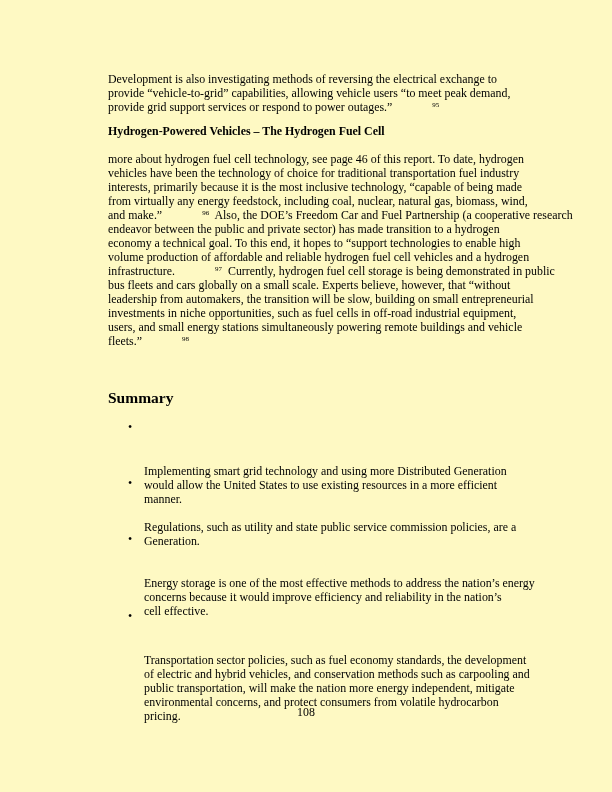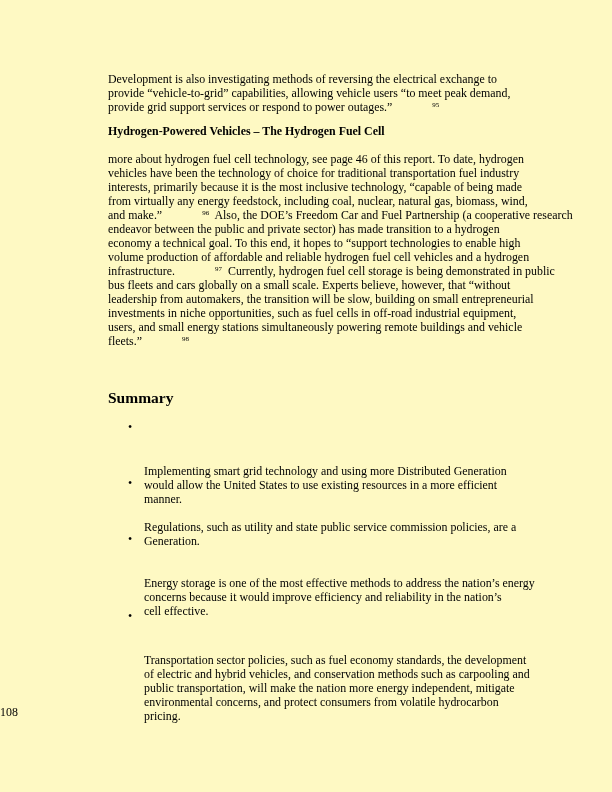--- a/index.html
+++ b/index.html
@@ -7,21 +7,21 @@
          font-family: "Liberation Serif", "DejaVu Serif", serif; color: #000; }
   .page { position: absolute; left: 0; top: 0; width: 612px; height: 792px; background: #fef9c3; }
   .para { position: absolute; left: 108px; width: 410px; font-size: 11.9px; line-height: 14px; margin: 0; }
   .line { display: block; white-space: nowrap; }
   sup { font-size: 7px; line-height: 0; vertical-align: 4px; padding-left: 40px; }
   .h3 { position: absolute; left: 108px; font-size: 11.9px; font-weight: bold; margin: 0; white-space: nowrap; }
   .h2 { position: absolute; left: 108px; font-size: 15.5px; font-weight: bold; margin: 0; white-space: nowrap; }
   .bullet { position: absolute; left: 128px; width: 400px; font-size: 11.9px; line-height: 14px; }
   .bullet .dot { position: absolute; left: 0; top: 0; width: 18px; }
   .bullet .btext { position: absolute; left: 16px; top: 0; margin-top: 44px; }
-  .pagenum { position: absolute; left: 0; width: 612px; font-size: 11.9px; top: 705px; }
+  .pagenum { position: absolute; left: 0; width: 612px; text-align: center; font-size: 11.9px; top: 705px; }
 </style>
 </head>
 <body>
 
 <div class="page">
 
   <div class="para" style="top:72px;">
     <span class="line">Development is also investigating methods of reversing the electrical exchange to</span>
     <span class="line">provide “vehicle-to-grid” capabilities, allowing vehicle users “to meet peak demand,</span>
     <span class="line"><span>provide grid support services or respond to power outages.”</span><sup>95</sup></span>

